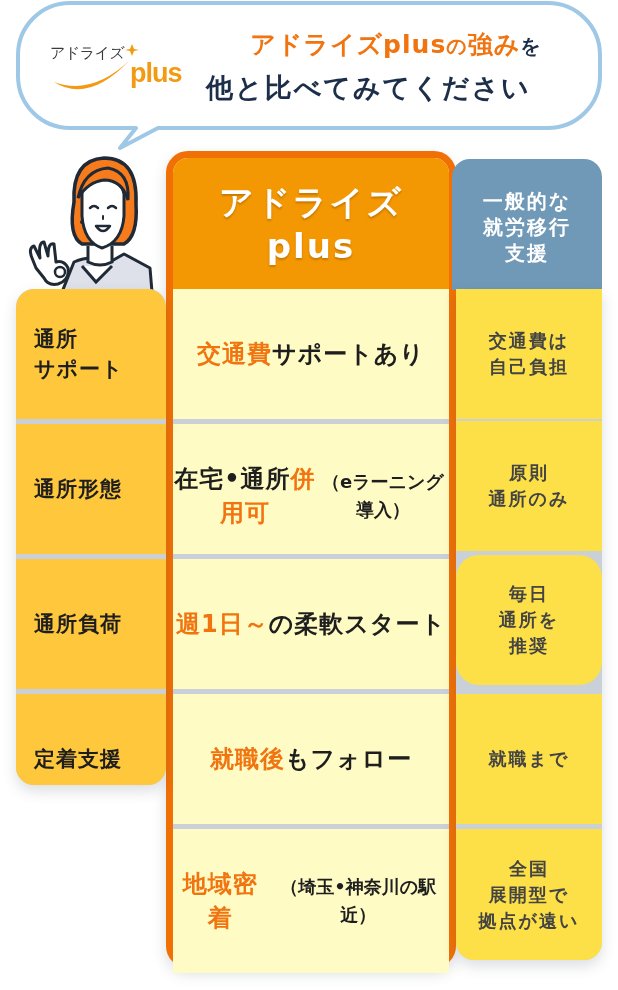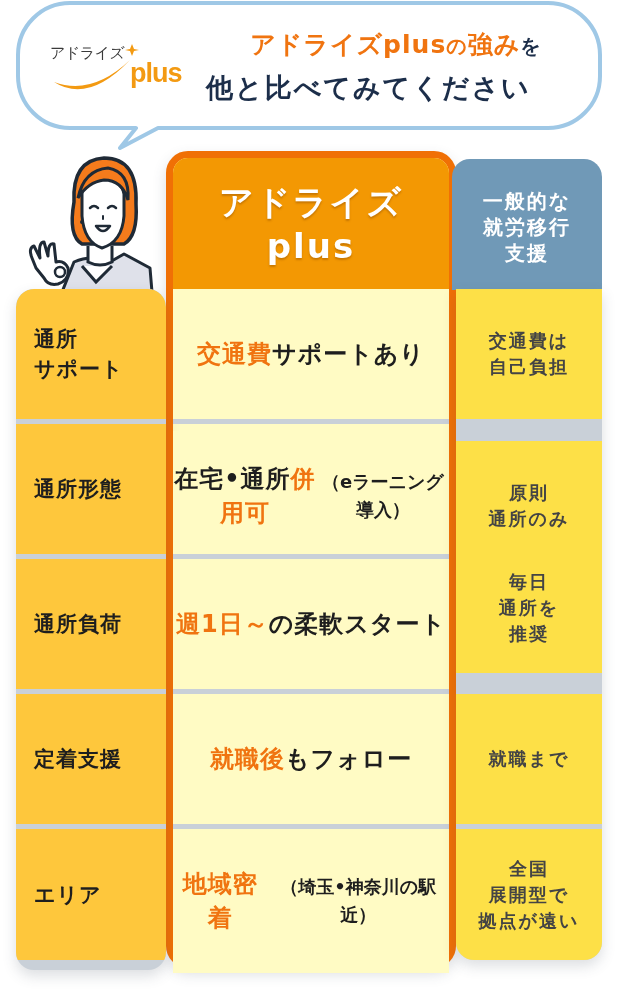--- a/index.html
+++ b/index.html
@@ -29,21 +29,21 @@
   .frame-head { height: 131px; background: #f39803; display: flex; flex-direction: column; align-items: center; justify-content: center;
                 color: #ffffff; font-weight: bold; font-size: 34px; line-height: 44px; text-align: center; letter-spacing: 2px;
                 text-shadow: 0 2px 2px rgba(120,60,0,0.35); }
 
   
   .blue-head { position: absolute; left: 452px; top: 159px; width: 150px; height: 131px; background: #7099b7;
                border-radius: 18px 18px 0 0; color: #ffffff; font-weight: bold; font-size: 20px; line-height: 26px;
                display: flex; align-items: center; justify-content: center; text-align: center; letter-spacing: 2px; padding-top: 4px; }
 
   
-  .col-left { position: absolute; left: 16px; top: 289px; width: 150px; height: 681px; border-radius: 18px; overflow: hidden;
+  .col-left { position: absolute; left: 16px; top: 289px; width: 150px; height: 496px; border-radius: 18px; overflow: hidden;
               box-shadow: 0 6px 14px rgba(60,70,90,0.18); background: #c9d0d8; }
   .col-right { position: absolute; left: 456px; top: 289px; width: 146px; height: 671px; border-radius: 0 0 18px 18px; overflow: hidden;
                box-shadow: 0 6px 14px rgba(60,70,90,0.18); background: #c9d0d8; }
   .col-mid { position: absolute; left: 173px; top: 289px; width: 276px; height: 672px; }
 
   .cell { position: absolute; left: 0; width: 100%; height: 130px; display: flex; align-items: center; }
   .col-left .cell { background: #fec73c; padding-left: 18px; font-weight: bold; font-size: 21px; color: #1e1e1e; line-height: 30px; letter-spacing: 1px; }
   .col-left .cell.first { border-radius: 18px 18px 0 0; }
   .col-right .cell { background: #fde047; justify-content: center; text-align: center; font-weight: bold; font-size: 18px; color: #444444; line-height: 26px; letter-spacing: 2px; }
   .col-mid .cell { background: #fffbc4; justify-content: center; text-align: center; flex-direction: row; font-weight: bold; color: #1e1e1e; }
@@ -154,27 +154,27 @@
   </div>
 </div>
 
 <div class="col-right">
   <div class="cell" style="top:0;">
     <div>
         <div>交通費は</div>
         <div>自己負担</div>
       </div>
   </div>
-  <div class="cell" style="top:152px;">
+  <div class="cell" style="top:132px;">
     <div>
         <div>原則</div>
         <div>通所のみ</div>
       </div>
   </div>
-  <div class="cell" style="top:254px;">
+  <div class="cell" style="top:266px;border-radius:23px;">
     <div>
         <div>毎日</div>
         <div>通所を</div>
         <div>推奨</div>
       </div>
   </div>
   <div class="cell" style="top:405px;">
     <div>就職まで</div>
   </div>
   <div class="cell" style="top:540px; height:131px;">

